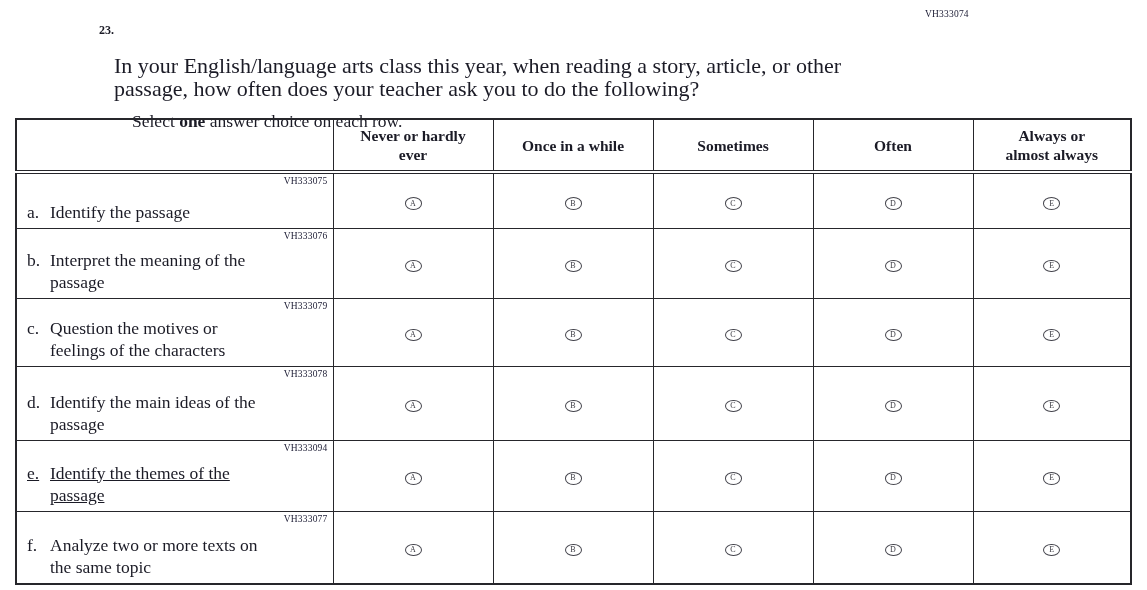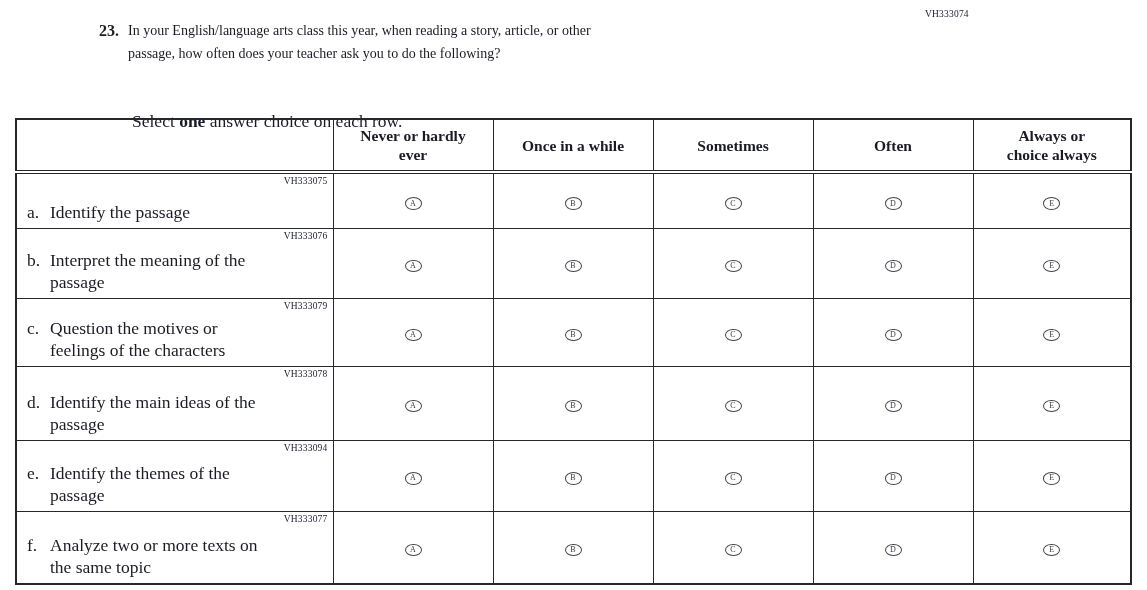--- a/index.html
+++ b/index.html
@@ -24,29 +24,30 @@
   }
   .question-block {
     position: absolute;
     left: 99px;
     top: 19px;
     display: flex;
     align-items: flex-start;
   }
   .question-number {
     font-weight: bold;
-    font-size: 16px;
+    font-size: 12px;
     line-height: 23px;
-    margin-right: 9px;
+    margin-right: 0;
     flex-shrink: 0;
   }
   .question-text {
-    font-size: 14px;
+    font-size: 22px;
     line-height: 23px;
     white-space: pre-line;
+    margin-top: 35px;
   }
   .instruction {
     position: absolute;
     left: 132px;
     top: 74px;
     font-size: 17.5px;
     line-height: 23px;
     margin-top: 36px;
   }
   .instruction .bold { font-weight: bold; }
@@ -62,21 +63,21 @@
     border: 2px solid #26262b;
   }
   table.survey th, table.survey td {
     border: 1.6px solid #26262b;
   }
   table.survey thead tr { height: 53px; }
   table.survey tbody tr:nth-child(1) { height: 56px; }
   table.survey tbody tr:nth-child(2) { height: 70px; }
   table.survey tbody tr:nth-child(3) { height: 68px; }
   table.survey tbody tr:nth-child(4) { height: 74px; }
-  table.survey tbody tr:nth-child(5) { height: 71px; }
+  table.survey tbody tr:nth-child(5) { height: 71px; text-decoration: underline; }
   table.survey tbody tr:nth-child(6) { height: 73px; }
 
   table.survey th {
     border-bottom: 4px double #26262b;
     font-weight: bold;
     font-size: 15.5px;
     line-height: 19px;
     text-align: center;
     vertical-align: middle;
     white-space: pre-line;
@@ -156,21 +157,21 @@
     </colgroup>
     <thead>
       <tr>
         <th></th>
         <th>Never or hardly
 ever</th>
         <th>Once in a while</th>
         <th>Sometimes</th>
         <th>Often</th>
         <th>Always or
-choice always</th>
+almost always</th>
       </tr>
     </thead>
     <tbody>
   <tr>
     <td class="label-cell">
       <div class="row-code">VH333075</div>
       <div class="row-label">
         <span class="row-letter">a.</span>
         <span class="row-text">Identify the passage</span>
       </div>

